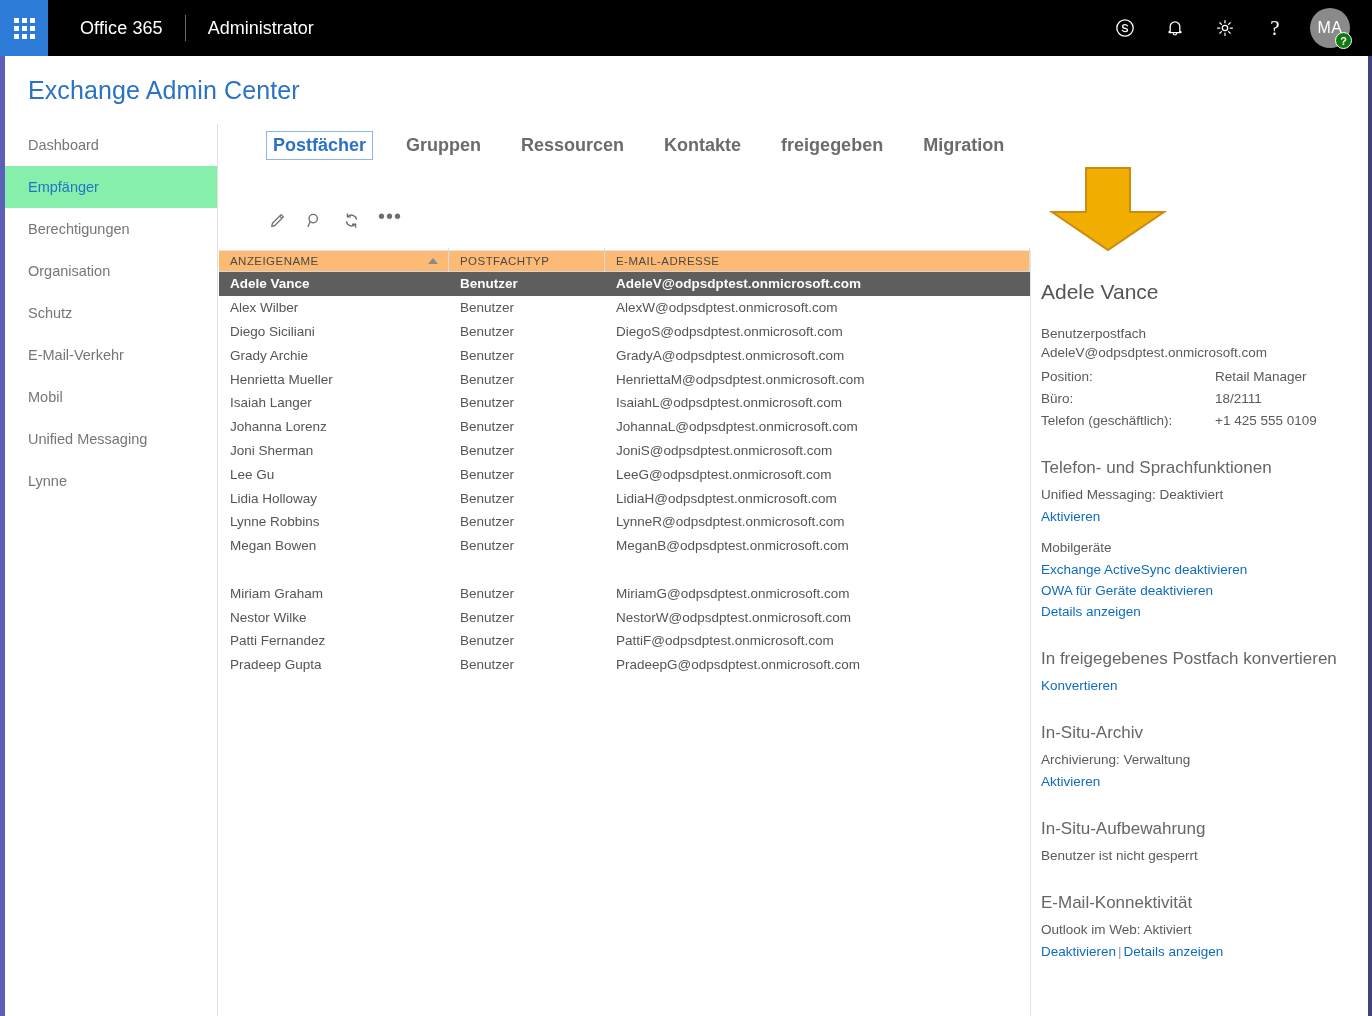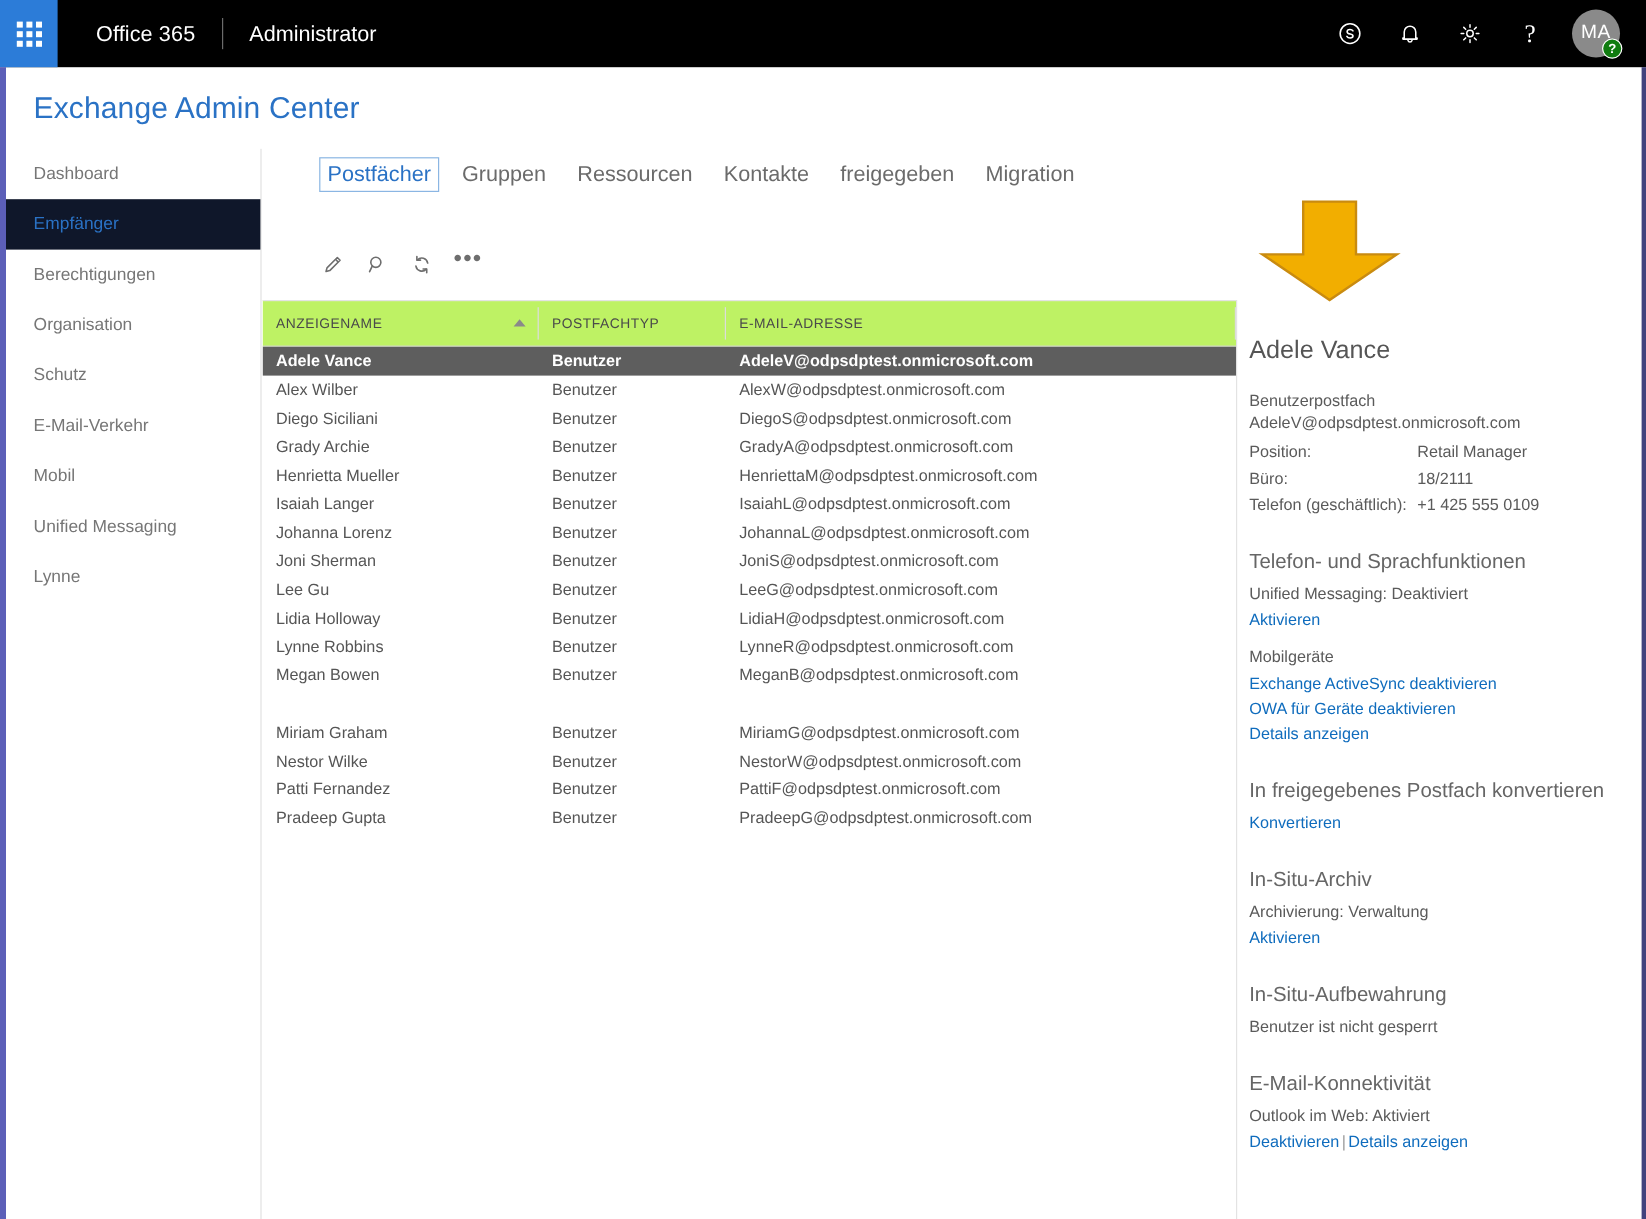--- a/index.html
+++ b/index.html
@@ -86,32 +86,33 @@
 
   
   .leftnav {
     position: absolute; left: 5px; top: 124px; width: 213px; height: 892px;
     border-right: 1px solid #e1e1e1; background: #ffffff;
   }
   .nav-item {
     height: 42px; display: flex; align-items: center; padding-left: 23px;
     font-size: 14.5px; color: #767676; cursor: pointer; white-space: nowrap;
   }
-  .nav-item.selected { background: #0f172a; color: #2a72c5; }
+  .nav-item.selected { background: #86efac; color: #2a72c5; }
 
   
   .main {
     position: absolute; left: 219px; top: 124px;
     width: 1149px; height: 892px; background: #ffffff;
   }
 
   
   .tabs {
     display: flex; align-items: center; padding-left: 47px; padding-top: 7px;
-    gap: 2px;
+    gap: 16px;
+    font-weight: bold;
   }
   .tab {
     font-size: 18px; color: #6b6b6b; cursor: pointer; padding: 3px 6px;
     white-space: nowrap; margin-right: 10px; border: 1px solid transparent;
   }
   .tab.active {
     color: #2a72c5; border: 1px solid #8bb6e3; background: #ffffff;
   }
 
   
@@ -130,23 +131,23 @@
   }
 
   
   .split {
     display: flex; margin-top: 17px; height: 770px;
   }
   .tablewrap {
     width: 811px; flex: 0 0 811px; position: relative;
   }
   .thead {
-    display: flex; height: 39px; align-items: center;
+    display: flex; height: 22px; align-items: center;
     border-top: 1px solid #e3e3e3; border-bottom: 1px solid #d4d4d4;
-    background: #bef264;
+    background: #fdba74;
   }
   .th {
     font-size: 11.5px; color: #4a4a4a; letter-spacing: .45px;
     padding-left: 11px; display: flex; align-items: center; height: 27px;
     position: relative; cursor: pointer; white-space: nowrap;
   }
   .th.c1 { width: 230px; flex: 0 0 230px; border-right: 1px solid #dcdcdc; }
   .th.c2 { width: 156px; flex: 0 0 156px; border-right: 1px solid #dcdcdc; }
   .th.c3 { flex: 1 1 auto; border-right: 1px solid #dcdcdc; }
   .sortmark {
@@ -175,21 +176,21 @@
     position: relative;
   }
   .d-name {
     font-size: 21px; color: #555555; font-weight: normal; margin-bottom: 20px;
   }
   .d-line { font-size: 13.5px; color: #5a5a5a; line-height: 19px; }
   .d-kv {
     display: flex; font-size: 13.5px; color: #5a5a5a; margin-top: 7px;
   }
   .d-kv .k { width: 140px; flex: 0 0 140px; }
-  .d-kv .v { flex: 1 1 auto; }
+  .d-kv .v { flex: 1 1 auto; margin-left: 34px; }
   .d-sec {
     font-size: 17px; color: #666666; margin-top: 30px; margin-bottom: 9px;
     font-weight: normal;
   }
   .d-stat { font-size: 13.5px; color: #5a5a5a; margin-bottom: 7px; }
   .d-link {
     font-size: 13.5px; color: #0f6cbd; cursor: pointer; display: block;
     margin-bottom: 6px; text-decoration: none;
   }
   .d-linkrow { font-size: 13.5px; margin-bottom: 6px; }

